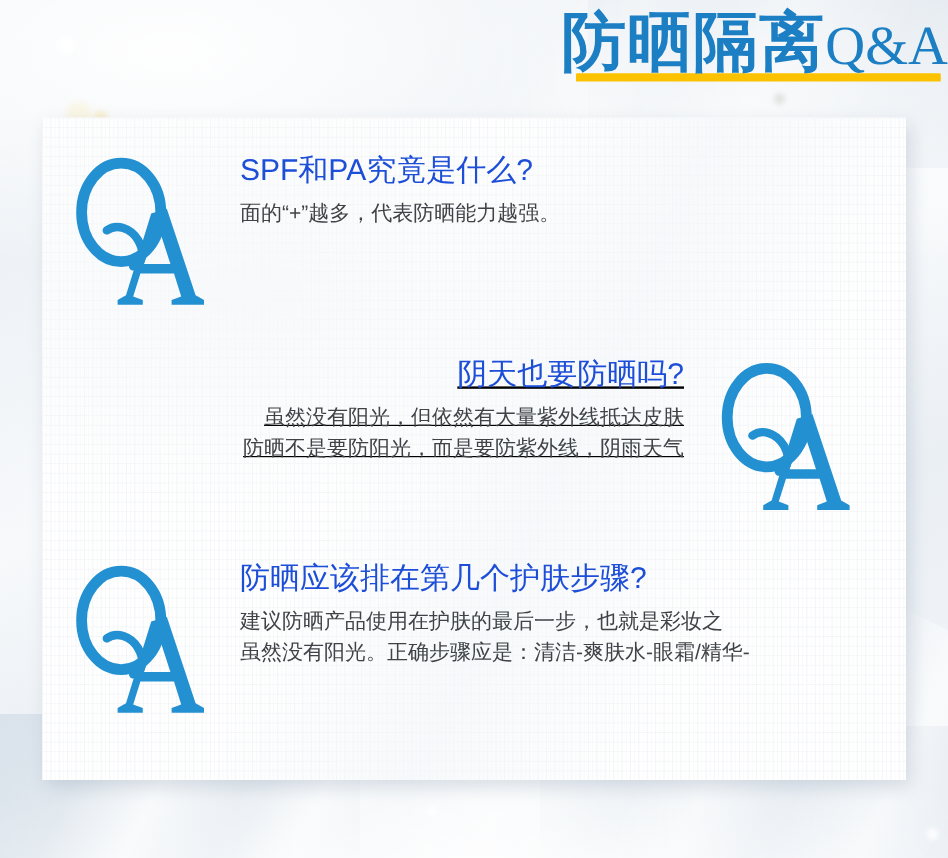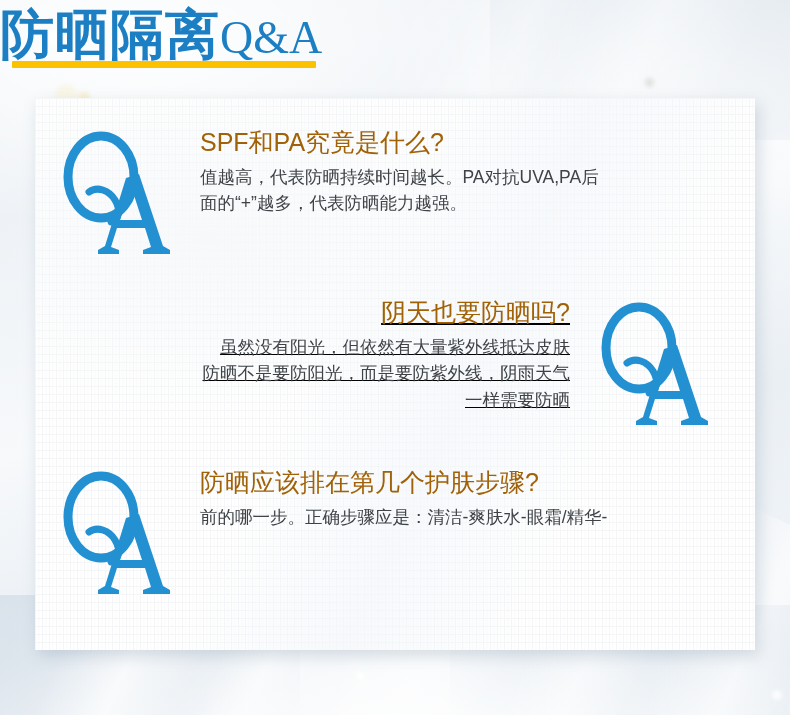--- a/index.html
+++ b/index.html
@@ -68,21 +68,21 @@
     pointer-events: none;
     filter: blur(2.2px);
   }
 
   
   .title-wrap {
     position: absolute;
     left: 0;
     top: 8px;
     width: 790px;
-    text-align: left;
+    text-align: right;
     z-index: 6;
   }
   .title-line {
     display: inline-block;
     position: relative;
     white-space: nowrap;
     line-height: 1;
   }
   .title-cn {
     font-family: "Liberation Serif", "DejaVu Serif", serif;
@@ -161,21 +161,21 @@
   }
   .qa-mark svg { display: block; width: 100%; height: 100%; }
 
   
   .qa-block { position: absolute; }
 
   .qa-heading {
     font-family: "Liberation Sans", "DejaVu Sans", sans-serif;
     font-size: 25px;
     font-weight: 400;
-    color: #a16207;
+    color: #1d4ed8;
     line-height: 1.18;
     white-space: nowrap;
     margin: 0 0 6px 0;
   }
   .qa-body {
     font-family: "Liberation Sans", "DejaVu Sans", sans-serif;
     font-size: 17.5px;
     font-weight: 400;
     color: #3f4347;
     line-height: 1.52;
@@ -246,21 +246,20 @@
           <g fill="none" stroke="currentColor">
             <ellipse cx="44" cy="47" rx="33" ry="41" stroke-width="9"></ellipse>
             <path d="M32 62 C40 56 52 60 58 70 C64 80 62 90 54 92" stroke-width="7" stroke-linecap="round"></path>
           </g>
         </svg>
       </div>
 
       <div class="qa-block align-left" id="block1">
         <div class="qa-heading">SPF和PA究竟是什么?</div>
         <div class="qa-body">
-          <span class="ln">值越高，代表防晒持续时间越长。PA对抗UVA,PA后</span>
           <span class="ln">面的“+”越多，代表防晒能力越强。</span>
         </div>
       </div>
 
       <div class="qa-mark" id="mark2">
         <svg viewBox="0 0 118 128" aria-hidden="true">
           <g fill="currentColor">
             <path d="M69 48 L48 116 L41 120 L41 124 L62 124 L62 120 L54 117 L60 98 L88 98 L94 117 L86 120 L86 124 L113 124 L113 120 L106 116 L82 44 Z M63 90 L74 56 L85 90 Z"></path>
           </g>
           <g fill="none" stroke="currentColor">
@@ -268,38 +267,38 @@
             <path d="M32 62 C40 56 52 60 58 70 C64 80 62 90 54 92" stroke-width="7" stroke-linecap="round"></path>
           </g>
         </svg>
       </div>
 
       <div class="qa-block align-right" id="block2">
         <div class="qa-heading">阴天也要防晒吗?</div>
         <div class="qa-body">
           <span class="ln">虽然没有阳光，但依然有大量紫外线抵达皮肤</span>
           <span class="ln">防晒不是要防阳光，而是要防紫外线，阴雨天气</span>
-          <span class="ln">一样需要防晒</span>
         </div>
       </div>
 
       <div class="qa-mark" id="mark3">
         <svg viewBox="0 0 118 128" aria-hidden="true">
           <g fill="currentColor">
             <path d="M69 48 L48 116 L41 120 L41 124 L62 124 L62 120 L54 117 L60 98 L88 98 L94 117 L86 120 L86 124 L113 124 L113 120 L106 116 L82 44 Z M63 90 L74 56 L85 90 Z"></path>
           </g>
           <g fill="none" stroke="currentColor">
             <ellipse cx="44" cy="47" rx="33" ry="41" stroke-width="9"></ellipse>
             <path d="M32 62 C40 56 52 60 58 70 C64 80 62 90 54 92" stroke-width="7" stroke-linecap="round"></path>
           </g>
         </svg>
       </div>
 
       <div class="qa-block align-left" id="block3">
         <div class="qa-heading">防晒应该排在第几个护肤步骤?</div>
         <div class="qa-body">
-          <span class="ln">前的哪一步。正确步骤应是：清洁-爽肤水-眼霜/精华-</span>
+          <span class="ln">建议防晒产品使用在护肤的最后一步，也就是彩妆之</span>
+          <span class="ln">虽然没有阳光。正确步骤应是：清洁-爽肤水-眼霜/精华-</span>
         </div>
       </div>
 
     </div>
   </div>
 </div>
 
 </body></html>

